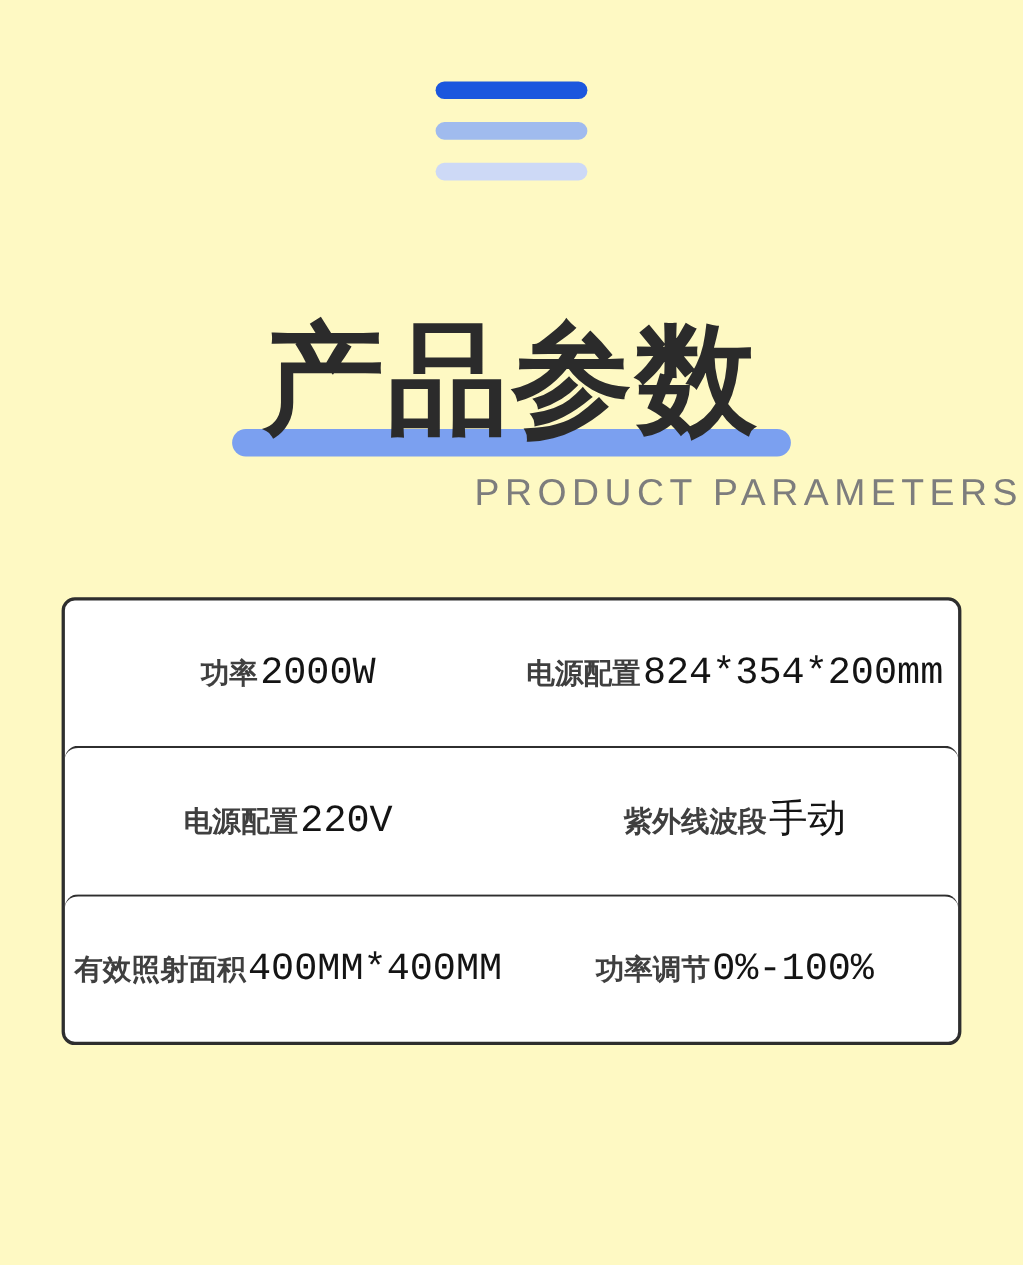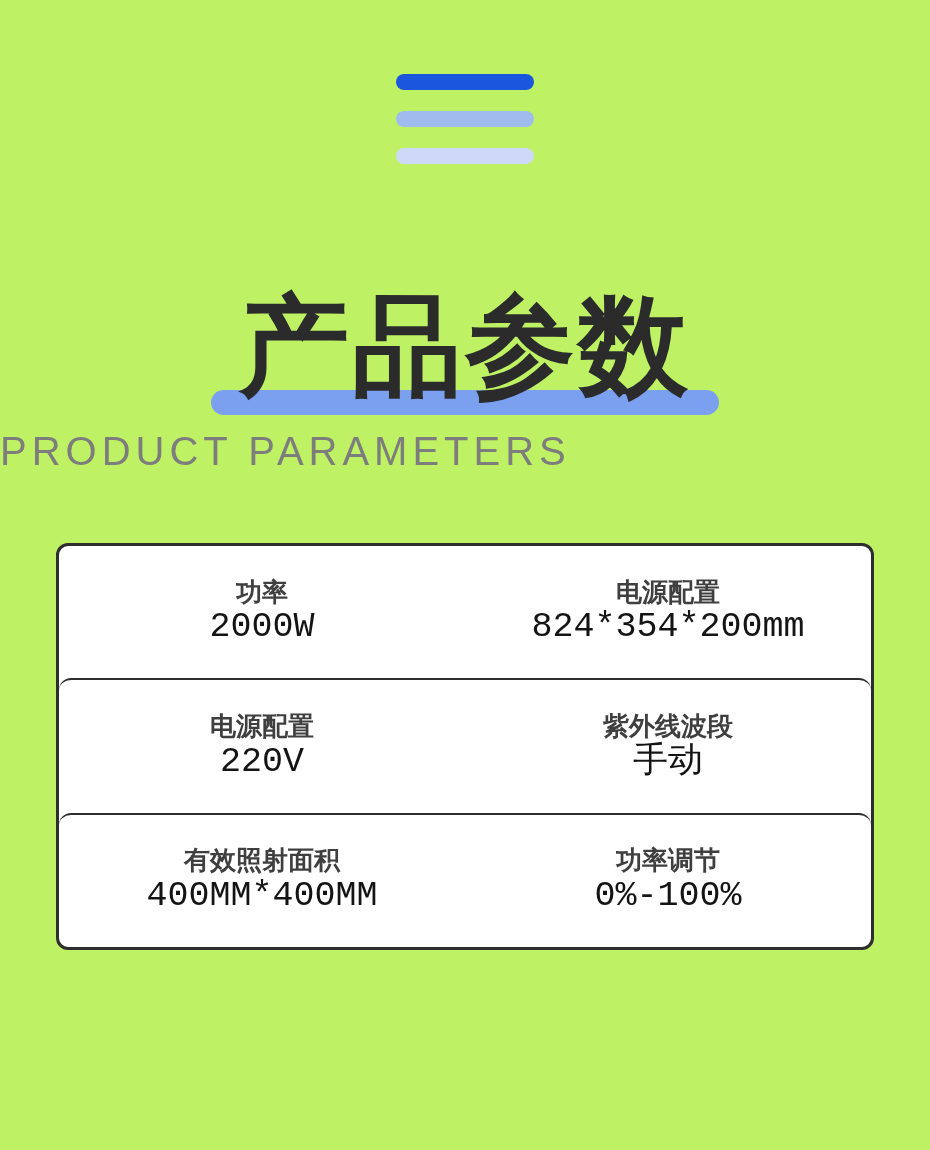--- a/index.html
+++ b/index.html
@@ -1,44 +1,44 @@
 <!DOCTYPE html>
 <html><head>
 <meta charset="utf-8">
 <style>
   html,body{margin:0;padding:0;}
   body{
     width:930px;height:1150px;background:#ffffff;
     font-family:"Liberation Sans","DejaVu Sans",sans-serif;
     -webkit-font-smoothing:antialiased;
   }
-  .page{position:relative;width:930px;height:1150px;overflow:hidden;background:#bef264;}
+  .page{position:relative;width:930px;height:1150px;overflow:hidden;background:#fef9c3;}
 
   
   .bars{position:absolute;top:74px;left:50%;transform:translateX(-50%);
     width:138px;display:flex;flex-direction:column;gap:21px;}
   .bar{height:16px;border-radius:8px;}
 
   
   .title-pill{position:absolute;top:390px;left:50%;transform:translateX(-50%);
     width:508px;height:25px;border-radius:13px;z-index:1;}
   .title{position:absolute;top:288px;left:0;width:100%;margin:0;z-index:2;
     text-align:center;font-size:110px;line-height:1.05;font-weight:900;
     color:#2b2b2b;letter-spacing:3px;}
   .subtitle{position:absolute;top:431px;left:0;width:100%;z-index:2;
-    text-align:left;font-size:40px;line-height:1;font-weight:400;
+    text-align:right;font-size:34px;line-height:1;font-weight:400;
     color:#7d7d7d;letter-spacing:5px;}
 
   
   .spec-table{position:absolute;left:56px;top:543px;width:818px;height:407px;
     box-sizing:border-box;border:3px solid #2e2e2e;border-radius:12px;
     background:#ffffff;display:flex;flex-direction:column;overflow:hidden;}
   .spec-row{flex:1;display:flex;}
   .spec-row + .spec-row{border-top:2px solid #2e2e2e;border-radius:12px;}
-  .spec-cell{flex:1;display:flex;flex-direction:column;align-items:center;
+  .spec-cell{flex:1;display:flex;align-items:center;
     justify-content:center;gap:2px;}
   .spec-label{font-size:26px;font-weight:700;color:#3f3f3f;line-height:1.1;}
   .spec-value{font-size:35px;font-weight:500;color:#141414;line-height:1.1;font-family:Liberation Mono, monospace;}
 </style>
 </head>
 <body>
 
 <div class="page">
 
   <div class="bars">

